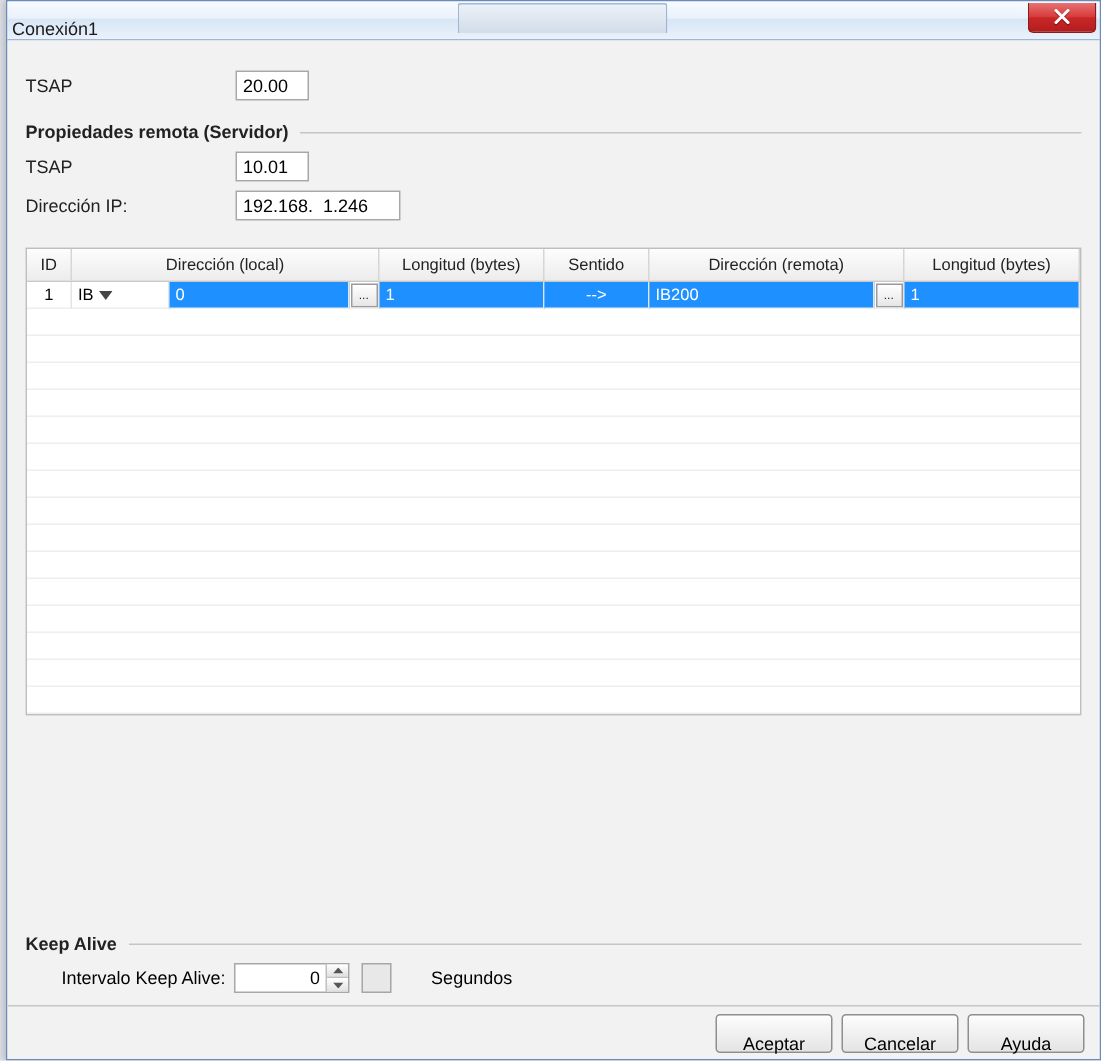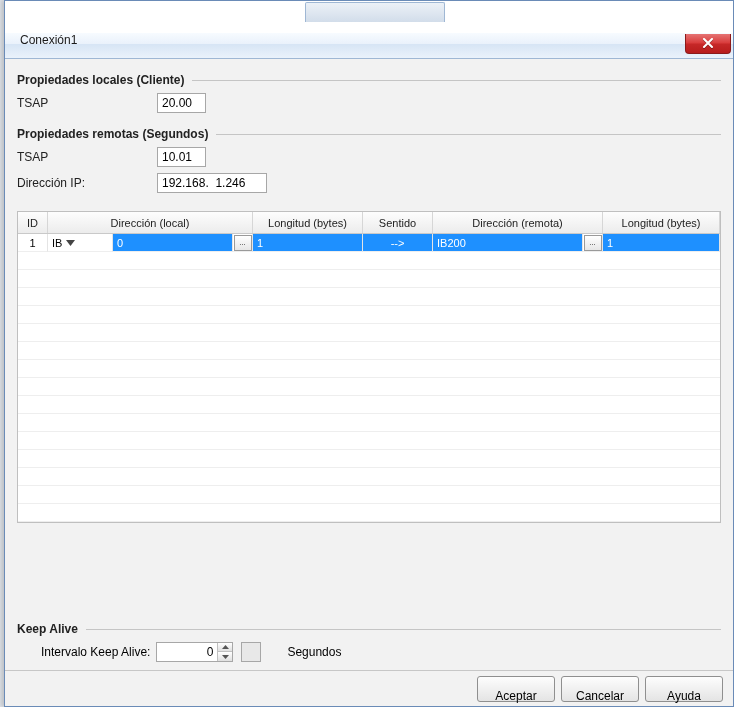--- a/index.html
+++ b/index.html
@@ -22,26 +22,25 @@
     box-shadow: -3px 0 4px rgba(0,0,0,0.15);
     display: flex;
     flex-direction: column;
   }
   
   .titlebar {
     height: 26px;
     background: linear-gradient(to bottom, #f7fbff 0%, #e9f1fb 45%, #d7e5f5 46%, #eaf2fb 100%);
     border-bottom: 1px solid #9fb7d4;
     display: flex;
-    align-items: flex-start;
+    align-items: flex-end;
     justify-content: space-between;
-    padding-left: 15px;
+    padding-left: 3px;
     font-size: 12px;
     color: #1a1a1a;
-    margin-top: 32px;
   }
   .title-left { display: flex; align-items: center; gap: 6px; }
   .bg-tab {
     position: absolute;
     top: 1px; left: 300px;
     width: 140px; height: 20px;
     background: linear-gradient(to bottom,#ecf1f7,#d2ddea);
     border: 1px solid #9fb7d4;
     border-bottom: none;
     border-radius: 2px 2px 0 0;
@@ -244,33 +243,29 @@
         <svg width="12" height="11" viewBox="0 0 12 11">
           <path d="M2 1 L10 9 M10 1 L2 9" stroke="#fff" stroke-width="2" stroke-linecap="round"></path>
         </svg>
       </div>
     </div>
   </div>
 
   <div class="content">
 
     <div class="group">
-      <div class="group-title">
-        <span>Propiedades locales (Cliente)</span>
-        <span class="line"></span>
-      </div>
       <div class="form-row">
         <span class="form-label">TSAP</span>
         <input class="text-input tsap" value="20.00" style="">
       </div>
     </div>
 
     <div class="group">
       <div class="group-title">
-        <span>Propiedades remotas (Segundos)</span>
+        <span>Propiedades remota (Servidor)</span>
         <span class="line"></span>
       </div>
       <div class="form-row">
         <span class="form-label">TSAP</span>
         <input class="text-input tsap" value="10.01" style="">
       </div>
       <div class="form-row">
         <span class="form-label">Dirección IP:</span>
         <input class="text-input ip" value="192.168.  1.246" style="">
       </div>

